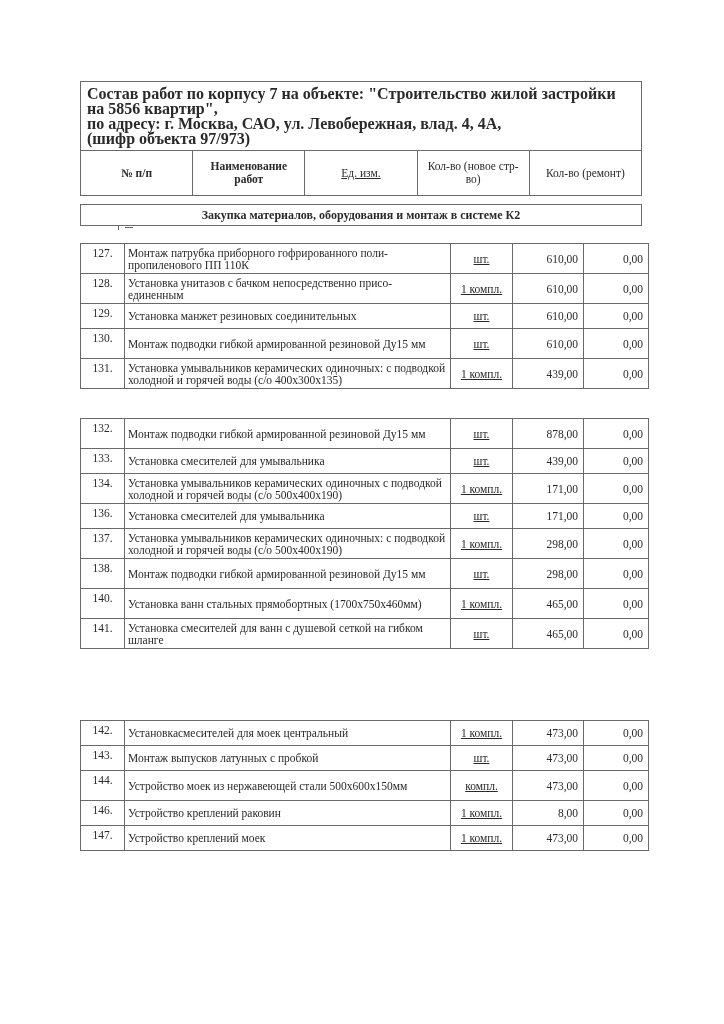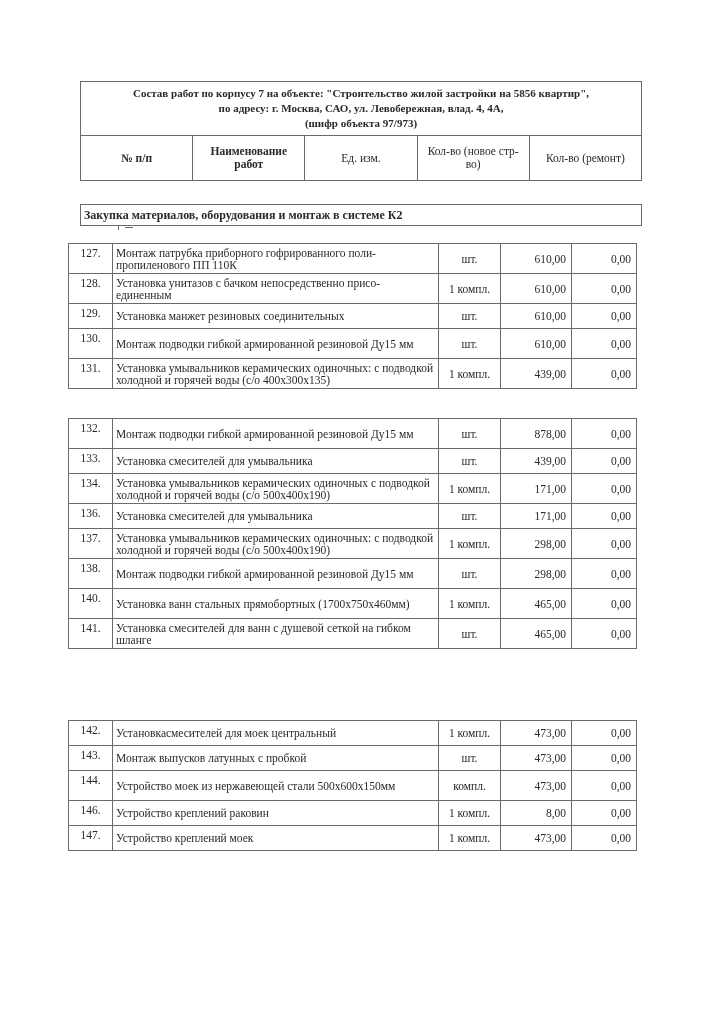--- a/index.html
+++ b/index.html
@@ -4,34 +4,34 @@
 <style>
   html, body { margin: 0; padding: 0; background: #ffffff; }
   body {
     width: 724px; height: 1024px; position: relative; overflow: hidden;
     font-family: "Liberation Serif", "DejaVu Serif", serif; color: #2a2a2a;
   }
   .tbl { position: absolute; border-collapse: collapse; table-layout: fixed; }
   .tbl td { border: 1px solid #6a6a6a; padding: 0 3px; font-size: 11.5px; line-height: 12px; vertical-align: middle; }
   .c-no { width: 37px; text-align: center; vertical-align: top !important; padding-top: 3px !important; }
   .c-name { width: 319px; text-align: left; }
-  .c-unit { width: 55px; text-align: center; }
+  .c-unit { width: 55px; text-align: center; text-decoration: underline; }
   .c-new { width: 62px; text-align: right; padding-right: 5px !important; }
   .c-rep { width: 56px; text-align: right; padding-right: 5px !important; }
 
   #title-table { left: 80px; top: 81px; width: 562px; }
-  #title-table td.title { text-align: center; font-weight: bold; font-size: 11px; line-height: 15px; padding: 4px 24px; }
+  #title-table td.title { font-weight: bold; font-size: 16px; line-height: 15px; padding: 4px 6px; }
   #title-table td.hdr { height: 44px; font-size: 11.5px; line-height: 13px; }
   .hdr.c-no, .hdr.c-name, .hdr.c-unit, .hdr.c-new, .hdr.c-rep { text-align: center; vertical-align: middle !important; padding-top: 0 !important; padding-right: 3px !important;}
   .hdr.bold { font-weight: bold; }
 
   #section-table { left: 80px; top: 204px; width: 562px; }
-  #section-table td { height: 20px; text-align: left; font-weight: bold; font-size: 12px; border-bottom: 1px solid #6a6a6a; }
-
-  .block { left: 68px; width: 562px; }
+  #section-table td { height: 20px; text-align: center; font-weight: bold; font-size: 12px; border-bottom: 1px solid #6a6a6a; }
+
+  .block { left: 80px; width: 562px; }
   .block td { height: 21px; }
   .block tr.tall td { height: 26px; }
   #block1 { top: 243px; }
   #block2 { top: 418px; }
   #block3 { top: 720px; }
   .small-tick { position: absolute; left: 118px; top: 226px; width: 1px; height: 4px; background: #6a6a6a; }
   .small-dash { position: absolute; left: 125px; top: 227px; width: 8px; height: 1px; background: #6a6a6a; }
 </style>
 </head>
 <body>

